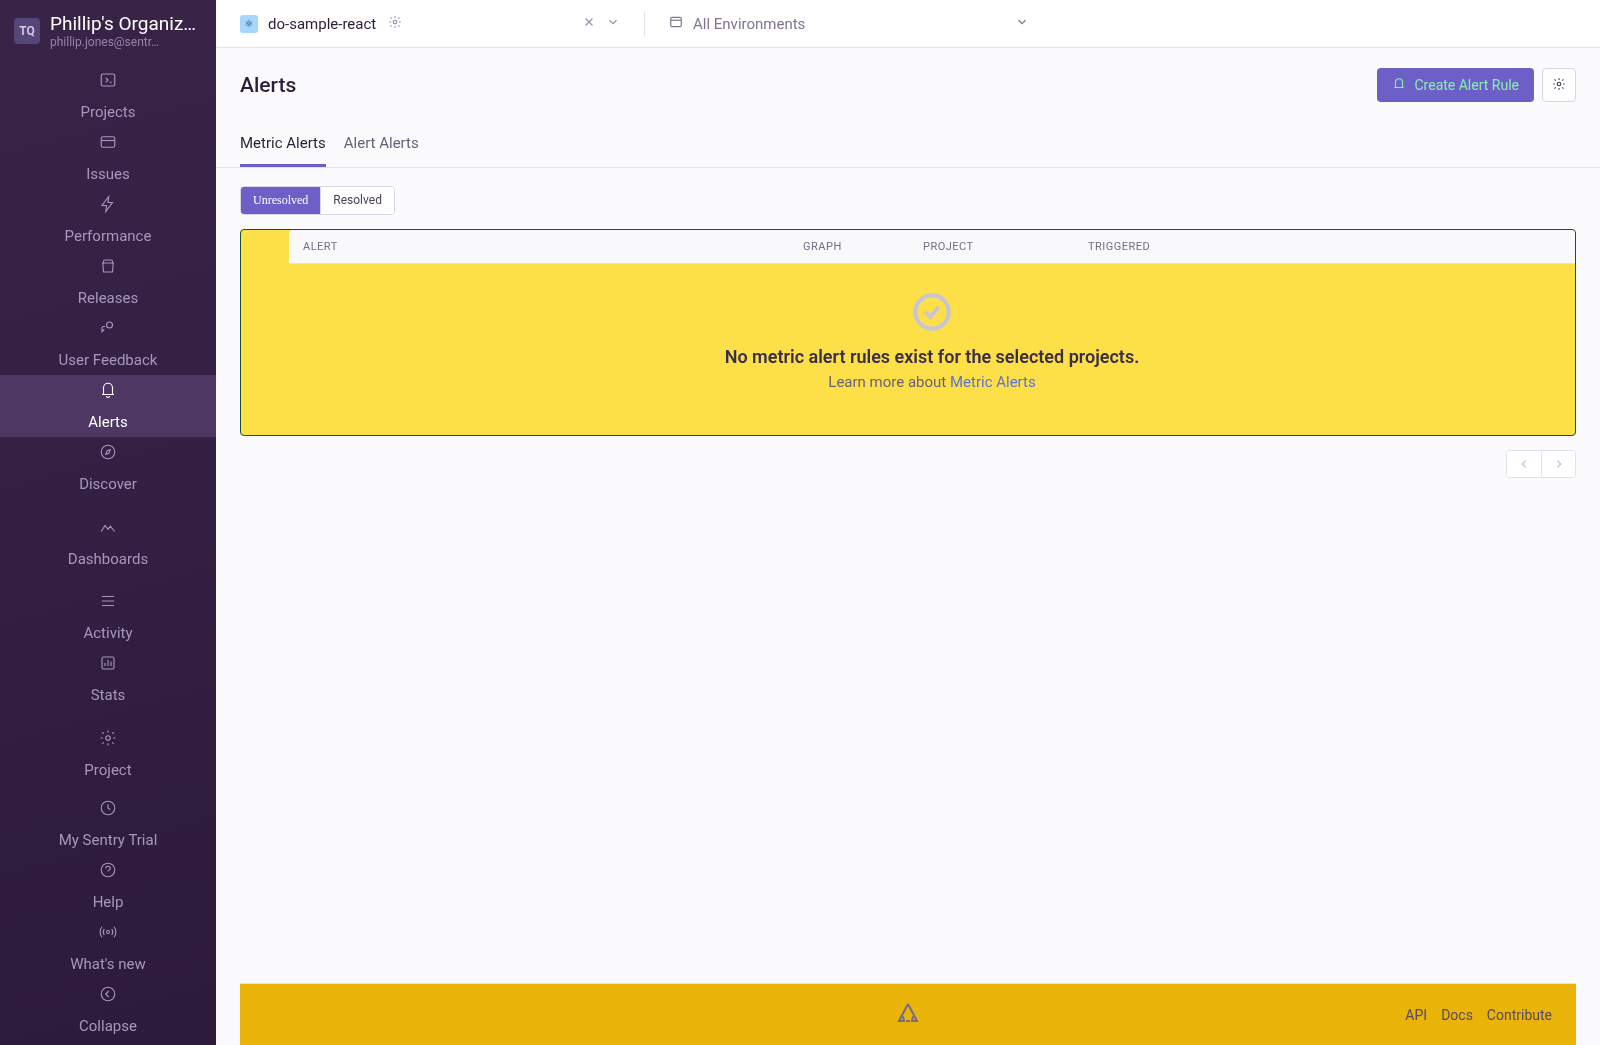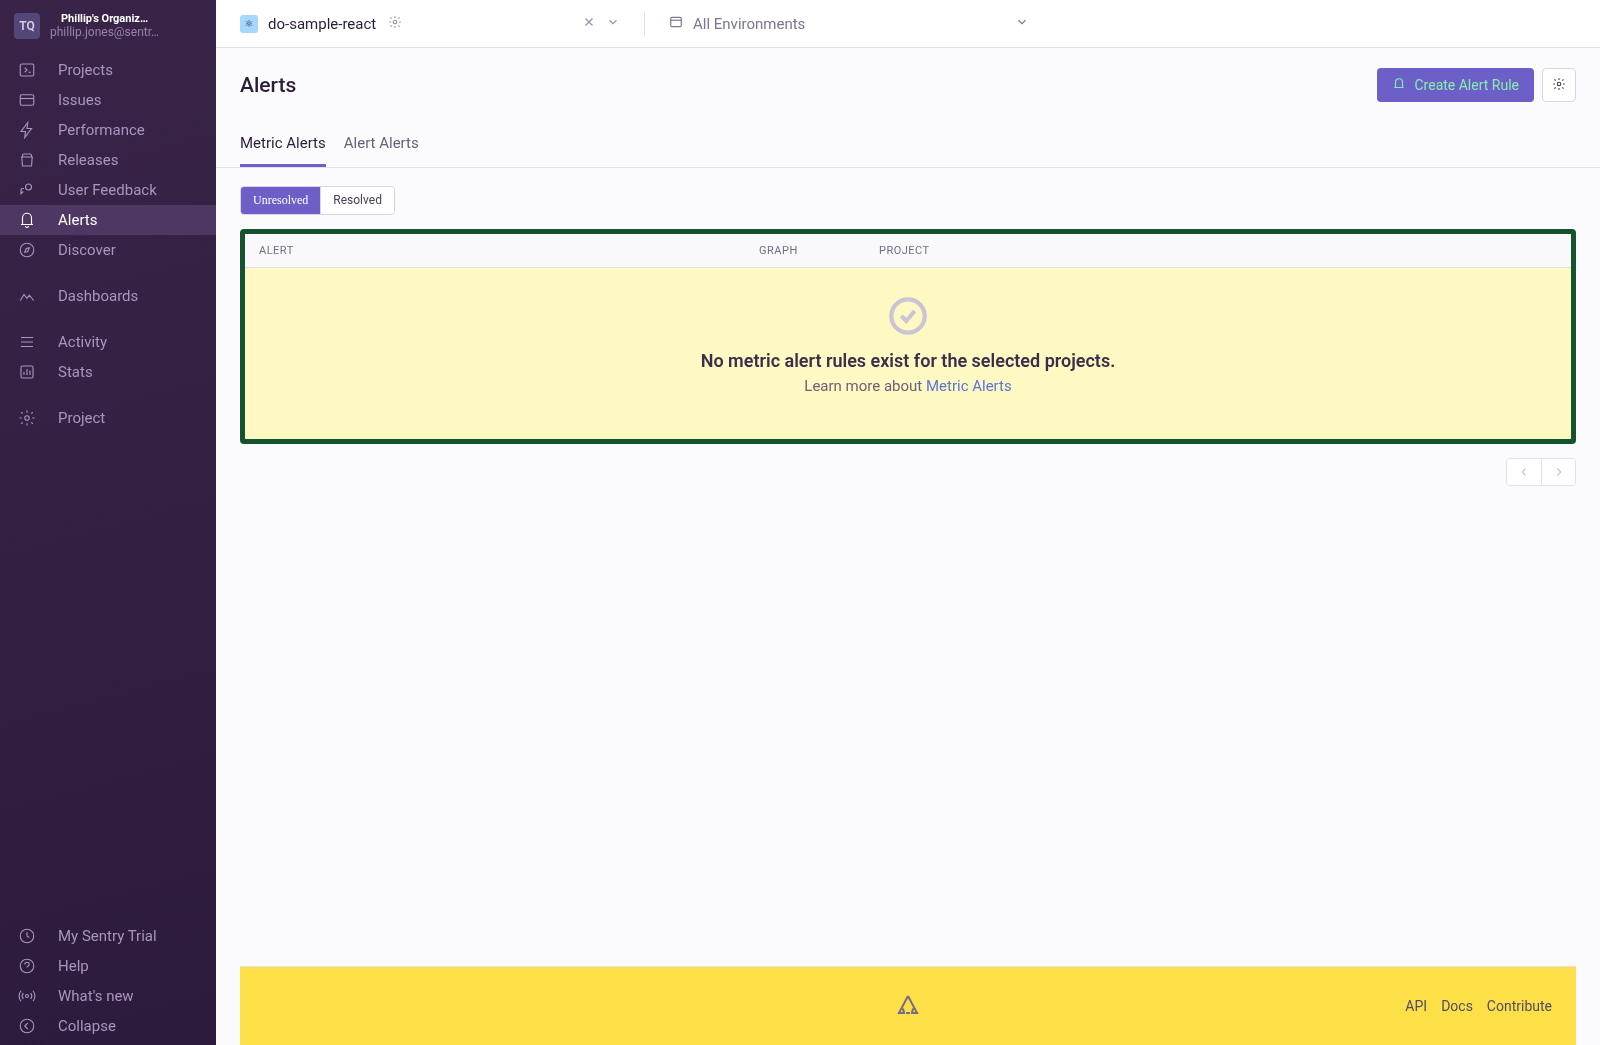--- a/index.html
+++ b/index.html
@@ -3,24 +3,24 @@
   <meta charset="utf-8">
   <style>
     * { box-sizing: border-box; margin: 0; padding: 0; }
     body { font-family: -apple-system, BlinkMacSystemFont, "Segoe UI", Roboto, Helvetica, Arial, sans-serif; font-size: 14px; color: #2b1d38; background: #fff; width: 1600px; height: 1045px; overflow: hidden; display: flex; }
     
     
     .sidebar { width: 216px; background: linear-gradient(165deg, #392448 0%, #2d1b3b 100%); color: #a18db5; display: flex; flex-direction: column; flex-shrink: 0; }
     .org-header { display: flex; align-items: center; padding: 12px 14px; gap: 10px; cursor: pointer; }
     .avatar { width: 26px; height: 26px; background: #544679; border-radius: 4px; display: flex; align-items: center; justify-content: center; font-size: 12px; font-weight: 600; color: #d8cfe2; flex-shrink: 0; }
     .org-info { overflow: hidden; }
-    .org-name { font-size: 11px; font-weight: 700; color: #fff; white-space: nowrap; overflow: hidden; text-overflow: ellipsis; text-align: center; }
+    .org-name { font-size: 19px; font-weight: 400; color: #fff; white-space: nowrap; overflow: hidden; text-overflow: ellipsis; }
     .org-email { font-size: 12px; color: #9583aa; white-space: nowrap; overflow: hidden; text-overflow: ellipsis; }
     .nav-section { padding: 4px 0; }
-    .nav-item { display: flex; align-items: center; gap: 22px; padding: 6px 18px; font-size: 15px; color: #a896bd; cursor: pointer; }
+    .nav-item { display: flex; align-items: center; gap: 14px; padding: 6px 18px; font-size: 15px; color: #a896bd; cursor: pointer; flex-direction: column; }
     .nav-item.active { background: #4e3763; color: #fff; }
     .nav-icon { width: 18px; height: 18px; display: flex; align-items: center; justify-content: center; flex-shrink: 0; }
     .nav-icon svg { width: 18px; height: 18px; stroke: currentColor; fill: none; stroke-width: 1.5; }
     .nav-spacer { flex: 1; }
     .nav-divider { height: 8px; }
     
     
     .main { flex: 1; display: flex; flex-direction: column; background: #fff; min-width: 0; }
     
     
@@ -46,40 +46,40 @@
     .tabs { display: flex; gap: 18px; border-bottom: 1px solid #e4e0eb; margin: 18px -24px 0; padding: 0 24px; }
     .tab { padding: 10px 0 12px; font-size: 15px; color: #6a5f7a; cursor: pointer; border-bottom: 3px solid transparent; }
     .tab.active { color: #2b1d38; border-bottom-color: #6c5fc7; }
     
     .filters { margin: 18px 0 14px; }
     .seg-group { display: inline-flex; border: 1px solid #d9d4e3; border-radius: 4px; overflow: hidden; }
     .seg { padding: 6px 12px; font-size: 12px; background: #fff; color: #4a3e58; cursor: pointer; }
     .seg + .seg { border-left: 1px solid #d9d4e3; }
     .seg.active { background: #6c5fc7; color: #fff; font-family: Liberation Serif, serif; }
     
-    .panel { border: 5px solid #14532d; border-radius: 4px; background: #fef9c3; }
+    .panel { border: 1px solid #14532d; border-radius: 4px; background: #fde047; padding-left: 48px; }
     .panel-head { display: flex; padding: 10px 14px; border-bottom: 1px solid #e4e0eb; background: #f9f8fb; font-size: 11px; letter-spacing: 0.5px; text-transform: uppercase; color: #776c86; border-radius: 4px 4px 0 0; }
     .col-alert { flex: 0 0 500px; }
     .col-graph { flex: 0 0 120px; }
     .col-project { flex: 0 0 165px; }
     .col-triggered { flex: 1; }
     .panel-body { padding: 28px 20px 44px; text-align: center; }
     .check-circle { width: 40px; height: 40px; margin: 0 auto 14px; }
     .check-circle svg { width: 40px; height: 40px; stroke: #cbc4d6; fill: none; stroke-width: 2.5; }
     .empty-title { font-size: 18px; font-weight: 600; color: #3a2e49; margin-bottom: 6px; }
     .empty-sub { font-size: 15px; color: #6a5f7a; }
     .empty-sub a { color: #5b74d8; text-decoration: none; }
     
     .pagination { display: flex; justify-content: flex-end; margin-top: 14px; }
     .page-group { display: inline-flex; border: 1px solid #e4e0eb; border-radius: 4px; overflow: hidden; }
     .page-btn { width: 34px; height: 26px; display: flex; align-items: center; justify-content: center; background: #fff; color: #c7c0d2; cursor: pointer; }
     .page-btn + .page-btn { border-left: 1px solid #e4e0eb; }
     
     
-    .footer { height: 79px; border-top: 1px solid #e4e0eb; display: flex; align-items: center; justify-content: center; position: relative; background: #fde047; margin-top: auto; }
+    .footer { height: 62px; border-top: 1px solid #e4e0eb; display: flex; align-items: center; justify-content: center; position: relative; background: #eab308; margin-top: auto; }
     .footer-logo svg { width: 28px; height: 24px; stroke: #776c86; fill: none; stroke-width: 2; }
     .footer-links { position: absolute; right: 24px; display: flex; gap: 14px; font-size: 14px; color: #554a65; }
     .footer-links span { cursor: pointer; }
     
     .icon-sm svg { width: 14px; height: 14px; stroke: currentColor; fill: none; stroke-width: 2; }
   </style>
 </head>
 <body>
 
 <div class="sidebar">
@@ -298,20 +298,21 @@
         <div class="seg active">Unresolved</div>
         <div class="seg">Resolved</div>
       </div>
     </div>
 
     <div class="panel">
       <div class="panel-head">
         <div class="col-alert">Alert</div>
         <div class="col-graph">Graph</div>
         <div class="col-project">Project</div>
+        <div class="col-triggered">Triggered</div>
       </div>
       <div class="panel-body">
         <div class="check-circle"><svg viewBox="0 0 24 24">
               <circle cx="12" cy="12" r="10"></circle>
               <path d="M8 12l3 3 5-6"></path>
             </svg></div>
         <div class="empty-title">No metric alert rules exist for the selected projects.</div>
         <div class="empty-sub"><span>Learn more about </span><a>Metric Alerts</a></div>
       </div>
     </div>

